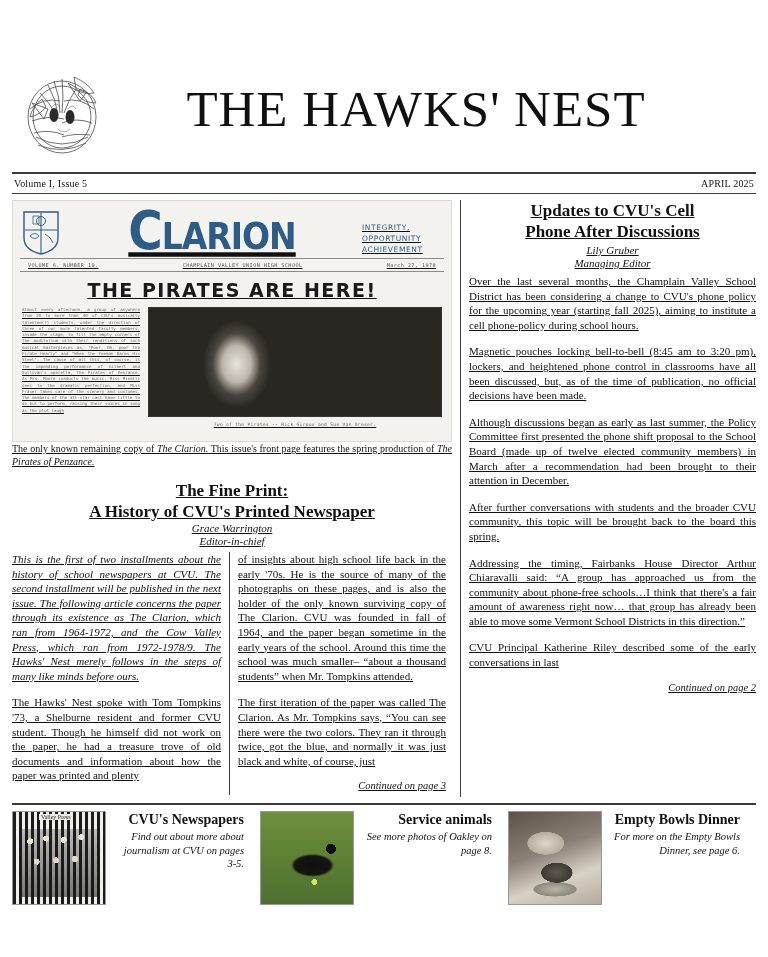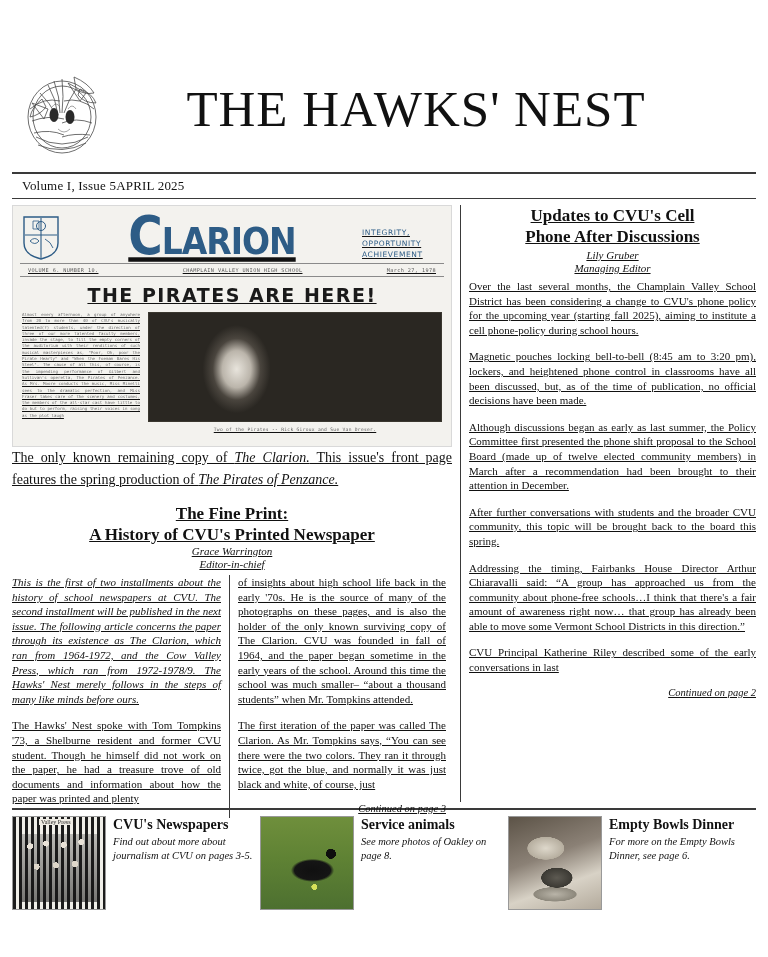--- a/index.html
+++ b/index.html
@@ -31,25 +31,24 @@
     font-weight: 400;
     font-family: "Liberation Serif", "DejaVu Serif", serif;
     white-space: nowrap;
     padding-right: 30px;
   }
 
   .rule-thick { border-top: 2px solid #3a3a3a; margin: 4px 0 0 0; }
   .rule-thin  { border-top: 1px solid #3a3a3a; margin: 0; }
 
   .volbar {
-    display: flex; justify-content: flex-start;
-    font-size: 13px;
+    display: flex; justify-content: space-between;
+    font-size: 10px;
     padding: 4px 2px 4px 2px;
     letter-spacing: .2px;
-    margin-left: 8px;
   }
 
   
   .body-grid {
     display: flex;
     margin-top: 6px;
     height: 597px;
     text-decoration: underline;
   }
   .left-block { width: 448px; flex: 0 0 448px; padding-right: 8px; box-sizing: border-box; }
@@ -130,21 +129,21 @@
   .clarion-photo-cap {
     font-family: "DejaVu Sans Mono", monospace;
     font-size: 4.6px;
     color: #5f5f5f;
     text-align: center;
     padding-top: 5px;
     letter-spacing: .3px;
   }
 
   .courtesy { font-size: 10px; margin-top: 6px; line-height: 13px; }
-  .caption  { font-size: 14px; line-height: 22px; text-align: justify; }
+  .caption  { font-size: 10px; line-height: 13px; text-align: justify; }
   .caption i, .courtesy i { font-style: italic; }
 
   .hed-main {
     text-align: center;
     font-weight: 700;
     font-size: 17px;
     line-height: 21px;
     margin: 12px 0 0 0;
   }
   .byline { text-align: center; font-style: italic; font-size: 11px; line-height: 13px; }
@@ -172,21 +171,21 @@
     text-align: center;
     font-weight: 700;
     font-size: 17px;
     line-height: 21px;
     margin: 0 0 2px 0;
   }
 
   
   .teaser-rule { border-top: 2px solid #3a3a3a; margin-top: 6px; }
   .teasers { display: flex; margin-top: 6px; }
-  .teaser { display: flex; flex: 1; padding-right: 6px; box-sizing: border-box; }
+  .teaser { display: flex; flex: 1; padding-right: 16px; box-sizing: border-box; text-align: right; }
   .t-img { flex: 0 0 92px; height: 92px; border: 1px solid #999; }
   .t-txt { padding-left: 7px; flex: 1; }
   .t-hed { font-weight: 700; font-size: 14px; line-height: 17px; }
   .t-sub { font-style: italic; font-size: 10.5px; line-height: 13.5px; margin-top: 2px; }
 
   .img-class-photo {
     background:
       repeating-linear-gradient(90deg, #1c1c1c 0 3px, #f0efe9 3px 6px),
       #cfcac0;
     position: relative; overflow: hidden;

